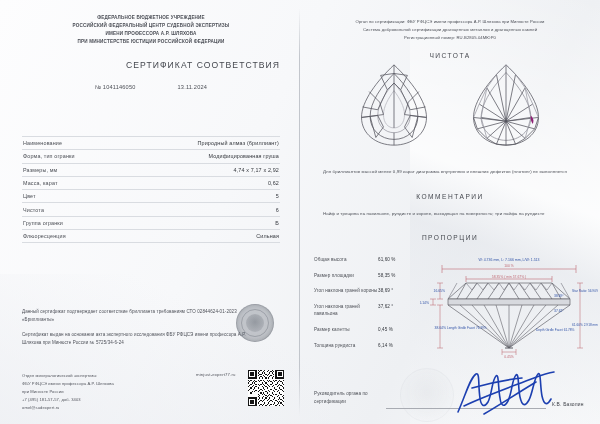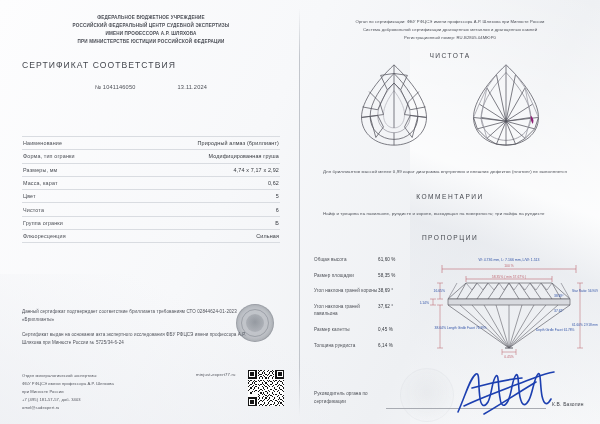--- a/index.html
+++ b/index.html
@@ -32,21 +32,21 @@
   .leftcol{position:absolute;left:0;top:0;width:299px;height:424px;}
   .rightcol{position:absolute;left:300px;top:0;width:300px;height:424px;}
 
   
   .org{
     position:absolute;left:22px;top:14px;width:258px;
     text-align:center;font-size:4.6px;letter-spacing:.18px;
     line-height:1.72;color:#4a4d55;text-transform:uppercase;font-weight:700;
   }
   .cert-title{
-    position:absolute;left:22px;top:60px;width:258px;text-align:left;
+    position:absolute;left:22px;top:60px;width:258px;text-align:right;
     font-size:8.6px;letter-spacing:1.05px;color:#44474e;
   }
   .cert-meta{
     position:absolute;left:22px;top:84px;width:258px;
     display:flex;justify-content:center;gap:42px;
     font-size:5.6px;color:#4c4f56;letter-spacing:.2px;
   }
 
   
   .spec{position:absolute;left:22px;top:136px;width:258px;}

